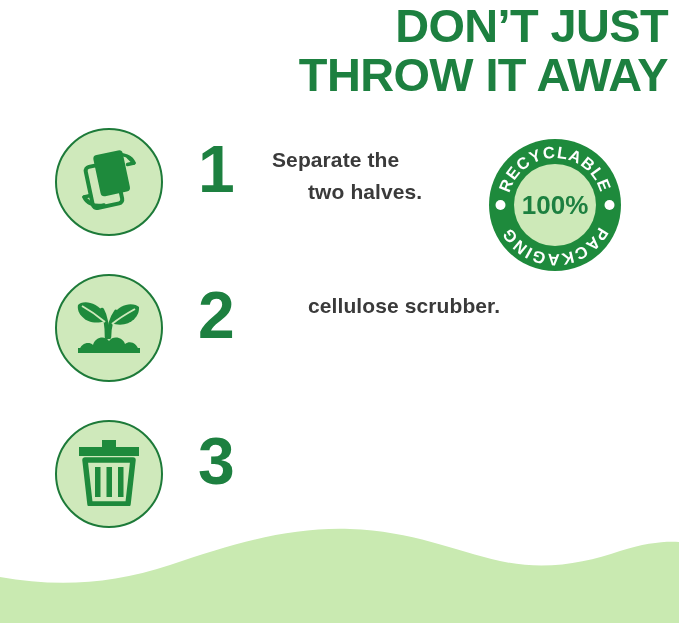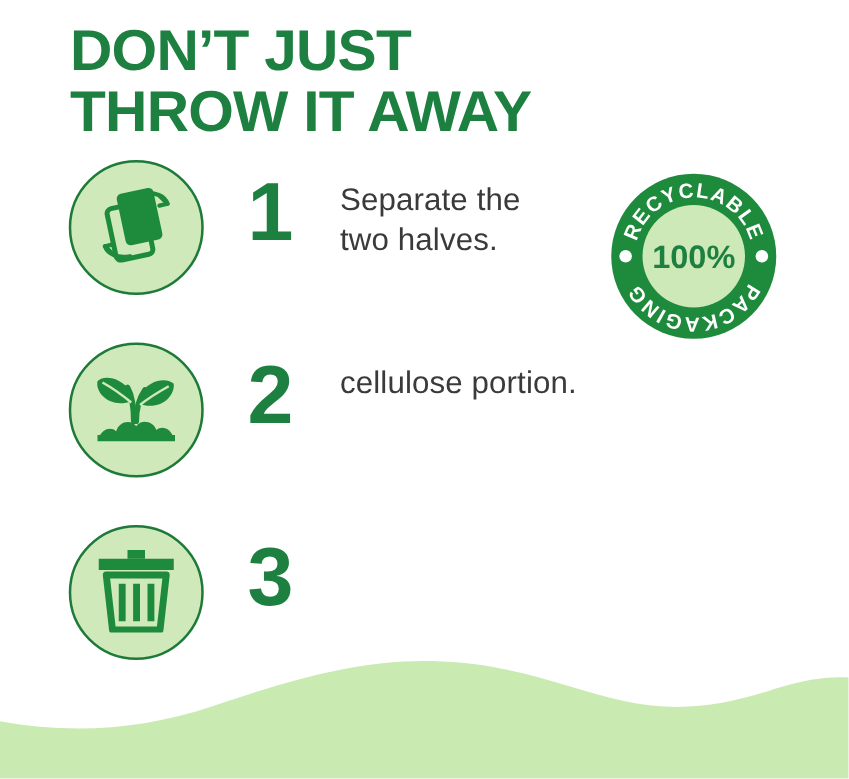--- a/index.html
+++ b/index.html
@@ -23,23 +23,24 @@
     bottom: 0;
     width: 679px;
     height: 110px;
     z-index: 0;
   }
 
   
   .headline {
     position: absolute;
     left: 56px;
-    top: 16px;
+    top: 2px;
     width: 600px;
     z-index: 3;
+    text-align: right;
   }
   .headline-line {
     font-family: "Liberation Sans", sans-serif;
     font-weight: 700;
     font-size: 46px;
     line-height: 49px;
     letter-spacing: -0.6px;
     color: #1d8040;
     text-transform: uppercase;
     white-space: nowrap;
@@ -84,27 +85,27 @@
     line-height: 66px;
     color: #1d8040;
     text-align: left;
   }
   .step-text {
     position: absolute;
     left: 272px;
     top: 16px;
     width: 380px;
     font-family: "Liberation Sans", sans-serif;
-    font-weight: 400;
-    font-size: 25px;
+    font-weight: 700;
+    font-size: 21px;
     line-height: 32px;
     color: #3a3a3a;
     letter-spacing: 0.1px;
   }
-  .step-text .l2 { display: block; }
+  .step-text .l2 { display: block; margin-left: 36px; }
 
   
   .badge {
     position: absolute;
     left: 487px;
     top: 137px;
     width: 136px;
     height: 136px;
     z-index: 4;
   }
@@ -181,21 +182,21 @@
                    C 8 50, 16 48, 20 52
                    C 22 44, 32 42, 36 48
                    C 40 42, 50 44, 52 51
                    C 57 47, 64 50, 66 58 Z" fill="#1e8a3c"></path>
           <rect x="5" y="55" width="62" height="5" fill="#1e8a3c"></rect>
         </svg>
       </span>
     </div>
     <div class="step-number">2</div>
     <div class="step-text">
-      <span class="l2">cellulose portion.</span>
+      <span class="l2">cellulose scrubber.</span>
     </div>
   </div>
 
   <div class="step-row">
     <div class="step-icon-circle">
       <span>
         <svg width="66" height="68" viewBox="0 0 66 68" xmlns="http://www.w3.org/2000/svg">
           <rect x="26" y="2" width="14" height="7" fill="#1e8a3c"></rect>
           <rect x="3" y="9" width="60" height="9" fill="#1e8a3c"></rect>
           <path d="M9 22 L 57 22 L 52 66 L 14 66 Z" fill="none" stroke="#1e8a3c" stroke-width="5.5" stroke-linejoin="round"></path>

